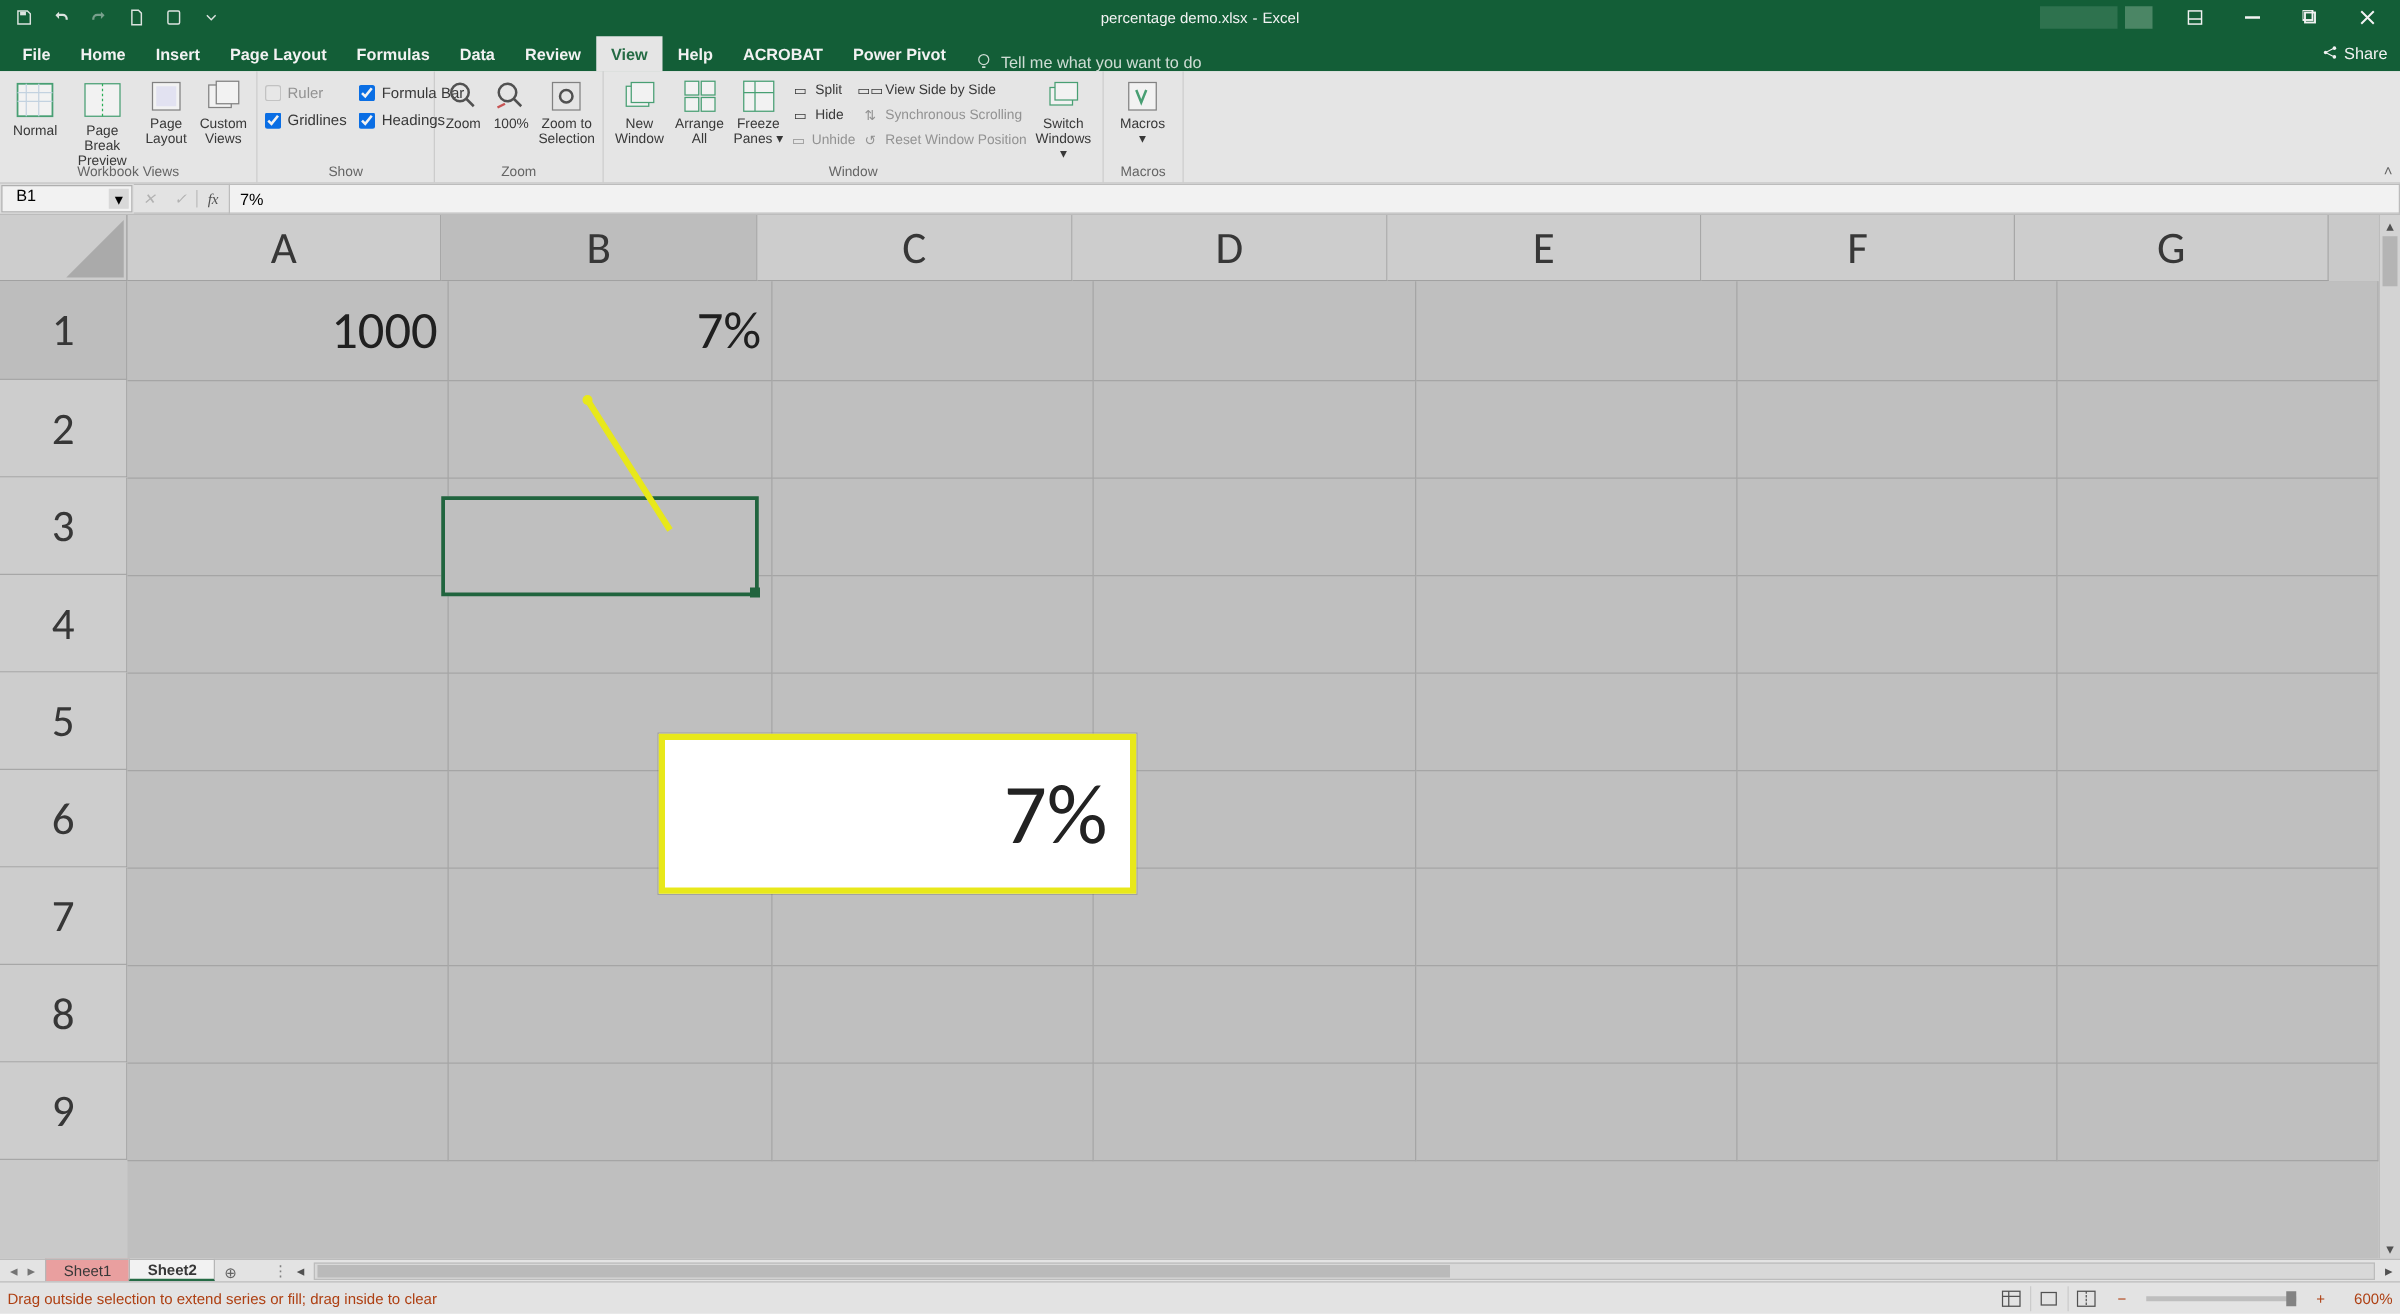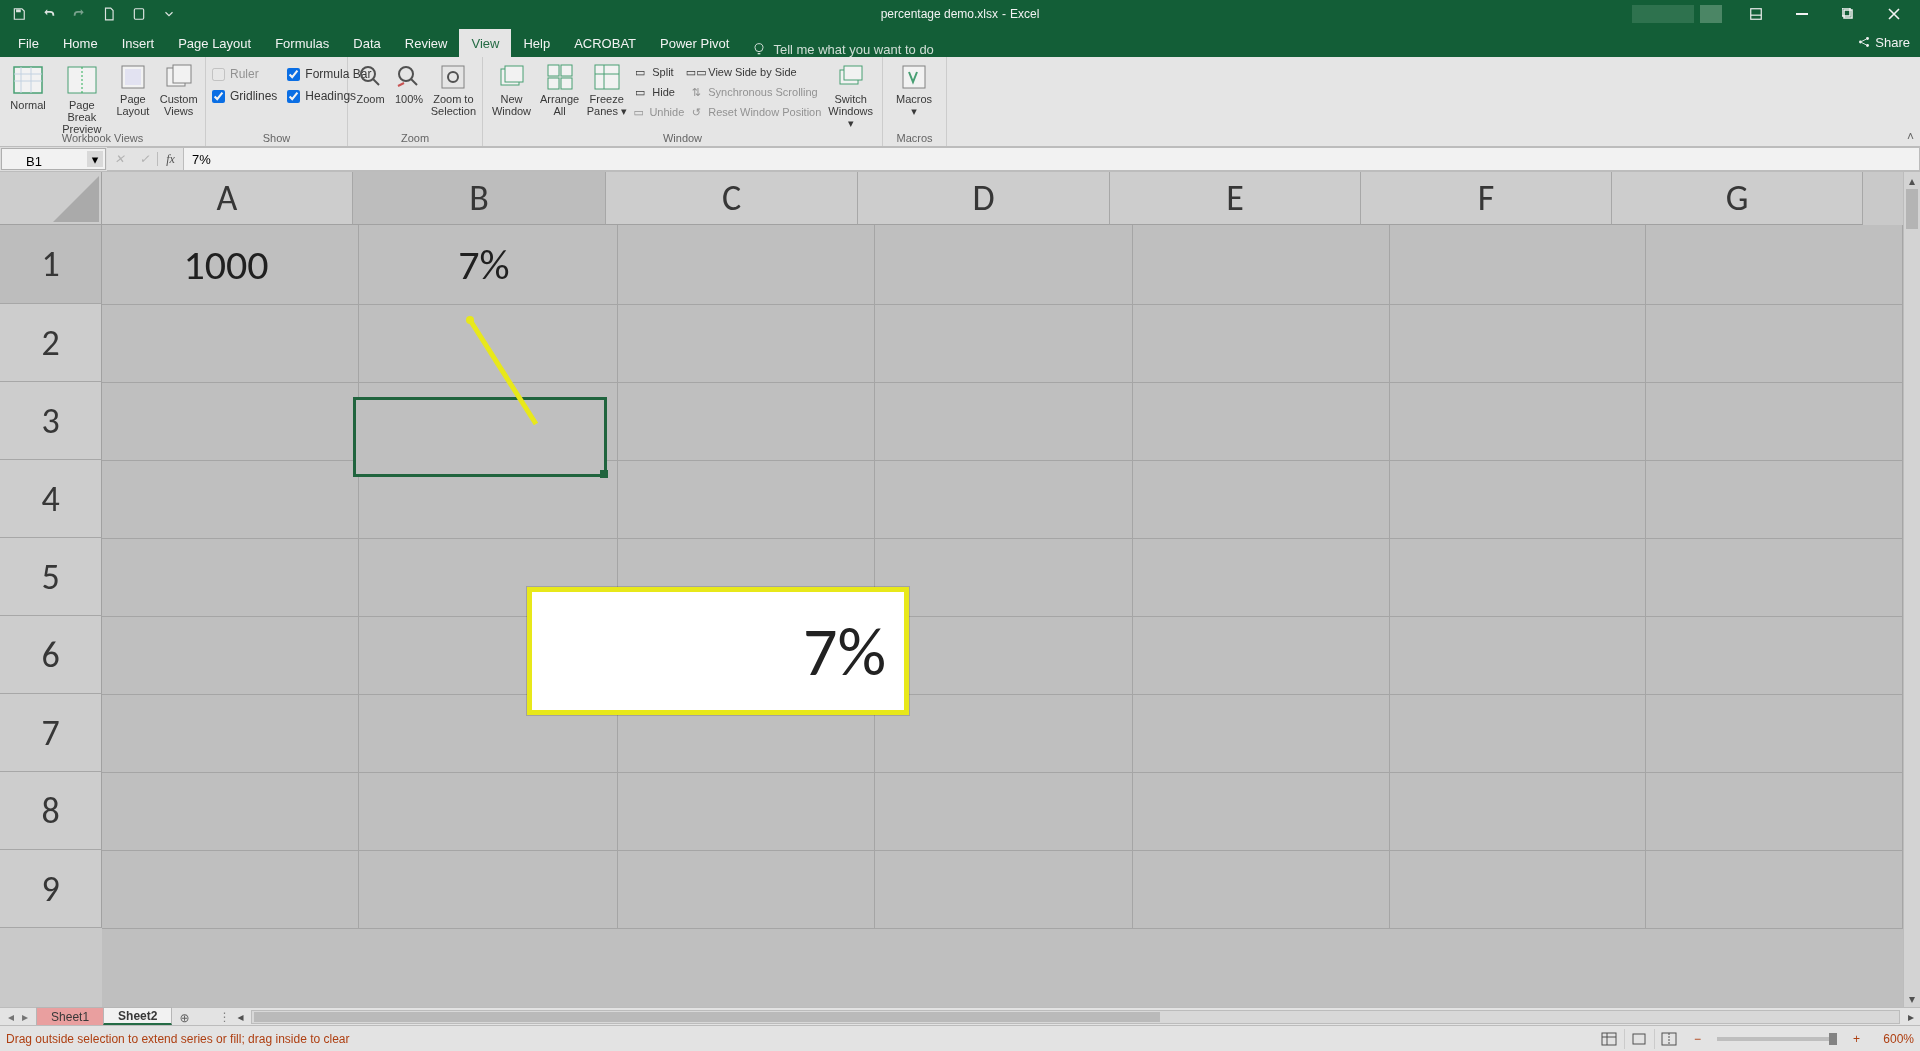--- a/index.html
+++ b/index.html
@@ -16,21 +16,21 @@
 .qat .ico svg { width:14px; height:14px; fill:#fff; }
 .qat .ico.disabled { opacity:.45; }
 .title-center { position:absolute; left:50%; transform:translateX(-50%); display:flex; gap:4px; }
 .title-right { margin-left:auto; display:flex; align-items:center; gap:2px; padding-right:4px; }
 .title-btn { width:44px; height:28px; display:flex; align-items:center; justify-content:center; color:#fff; }
 .acct-box { width:62px; height:18px; background:#2a7a50; margin-right:4px; }
 .acct-box2 { width:22px; height:18px; background:#4a8f68; margin-right:10px; }
 
 
 .ribbon-tabs { height:29px; background:#0e6538; display:flex; align-items:flex-end; color:#fff; font-size:13px; padding-left:6px; position:relative; }
-.rtab { padding:0 12px; height:28px; display:flex; align-items:center; cursor:pointer; }
+.rtab { padding:0 12px; height:28px; display:flex; align-items:center; cursor:pointer;font-weight:bold; }
 .rtab.active { background:#f1f1f1; color:#217346; }
 .tellme { display:flex; align-items:center; gap:6px; margin-left:10px; color:#d8e9df; }
 .tellme .bulb { width:16px; height:16px; }
 .share { position:absolute; right:10px; top:0; height:28px; display:flex; align-items:center; gap:4px; color:#fff; }
 
 
 .ribbon-body { height:90px; background:#f1f1f1; border-bottom:1px solid #c6c6c6; display:flex; position:relative; }
 .rgroup { border-right:1px solid #d7d7d7; display:flex; flex-direction:column; padding:4px 6px 0; position:relative; }
 .rgroup-bigs { display:flex; gap:6px; }
 .big-btn { width:50px; display:flex; flex-direction:column; align-items:center; justify-content:flex-start; gap:2px; padding-top:2px; font-size:11px; color:#3b3b3b; text-align:center; line-height:1.1; }
@@ -51,21 +51,21 @@
 .grp-show { width:142px; }
 .grp-zoom { width:135px; }
 .grp-window { width:400px; }
 .grp-macros { width:64px; }
 
 
 svg { display:block; }
 
 
 .fbar { height:25px; background:#e9e9e9; border-bottom:1px solid #c6c6c6; display:flex; align-items:stretch; }
-.namebox { width:105px; border:1px solid #b8b8b8; background:#fff; margin:1px; display:flex; align-items:flex-end; padding-left:24px; font-size:13px; position:relative; }
+.namebox { width:105px; border:1px solid #b8b8b8; background:#fff; margin:1px; display:flex; align-items:flex-start; padding-left:11px; font-size:13px; position:relative; }
 .namebox .dd { position:absolute; right:2px; top:2px; bottom:2px; width:16px; background:#e4e4e4; display:flex; align-items:center; justify-content:center; }
 .fx-ctrl { display:flex; align-items:center; border:1px solid #c6c6c6; border-left:none; background:#efefef; }
 .fx-ctrl .fxbtn { width:25px; display:flex; align-items:center; justify-content:center; color:#9a9a9a; font-style:italic; }
 .fx-ctrl .sep { width:1px; background:#c6c6c6; height:60%; }
 .formula-in { flex:1; border:1px solid #c6c6c6; border-left:none; background:#fff; display:flex; align-items:center; padding-left:8px; font-size:13px; }
 
 
 .grid-wrap { position:absolute; left:0; top:172px; right:0; bottom:26px; background:#c9c9c9; }
 .grid { position:absolute; inset:0; }
 .col-headers { position:absolute; left:0; top:0; right:17px; height:53px; display:flex; }
@@ -76,21 +76,21 @@
 .chA { width:251px; } .chB { width:253px; } .chC { width:252px; } .chD { width:252px; } .chE { width:251px; } .chF { width:251px; } .chG { width:251px; }
 
 .row-headers { position:absolute; left:0; top:53px; width:102px; bottom:18px; }
 .rh { width:102px; background:#d8d8d8; border-right:1px solid #a9a9a9; border-bottom:1px solid #b0b0b0; display:flex; align-items:center; justify-content:center; font-family:Calibri, sans-serif; font-size:36px; color:#3a3a3a; }
 .rh.sel { background:#c7c7c7; }
 .rh1 { height:79px; } .rhx { height:78px; }
 
 .cells { position:absolute; left:102px; top:53px; right:17px; bottom:18px; background:#c9c9c9; }
 .cells table { border-collapse:collapse; width:100%; }
 .cells td { border-right:1px solid #aeaeae; border-bottom:1px solid #aeaeae; height:78px; font-family:Calibri, sans-serif; font-size:42px; color:#222; text-align:right; padding-right:8px; background:#c9c9c9; }
-.cells tr:first-child td { height:79px;text-align:center; }
+.cells tr:first-child td { height:79px; }
 .cells td.a { width:251px; } .cells td.b { width:253px; } .cells td.c { width:252px; } .cells td.d { width:252px; } .cells td.e { width:251px; } .cells td.f { width:251px; } .cells td.g { width:251px; }
 
 
 .sel-cell { position:absolute; left:353px; top:225px; width:254px; height:80px; border:3px solid #1c6b3f; background:#c9c9c9; pointer-events:none; }
 .sel-cell::after { content:""; position:absolute; right:-4px; bottom:-4px; width:8px; height:8px; background:#1c6b3f; }
 
 
 .callout { position:absolute; z-index:50; }
 .callout-box { position:absolute; left:527px; top:415px; width:382px; height:128px; background:#fff; border:5px solid #e8e81a; box-shadow: 0 0 0 1px rgba(0,0,0,.15); display:flex; align-items:center; justify-content:flex-end; padding-right:18px; font-family:Calibri, sans-serif; font-size:68px; color:#222; }
 

